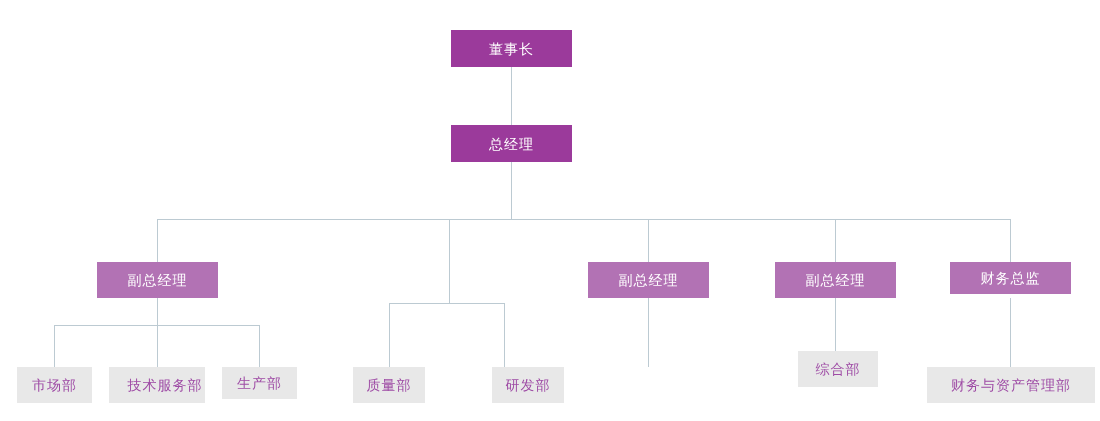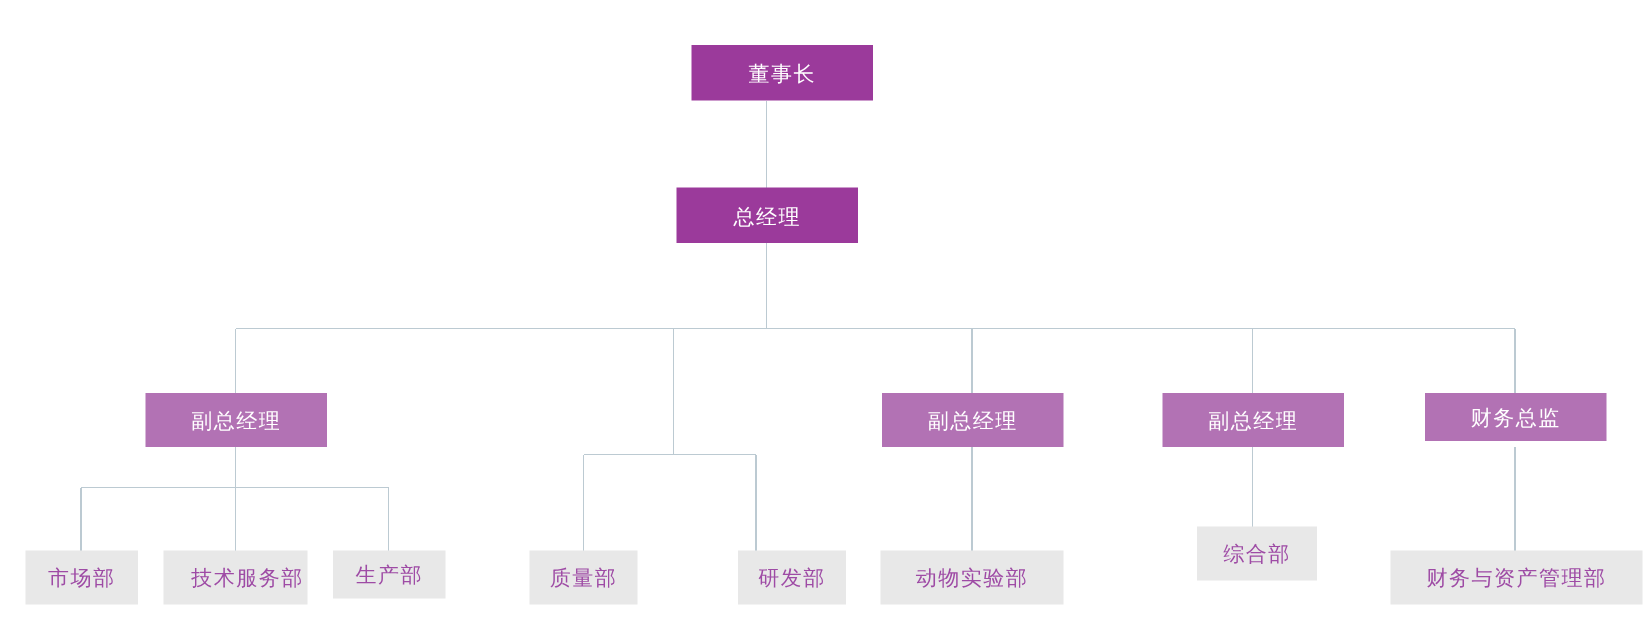--- a/index.html
+++ b/index.html
@@ -65,27 +65,26 @@
       <line x1="504" y1="303" x2="504" y2="367" stroke="#bccad2" stroke-width="1" shape-rendering="crispEdges"></line>
       <line x1="157" y1="298" x2="157" y2="367" stroke="#bccad2" stroke-width="1" shape-rendering="crispEdges"></line>
       <line x1="54" y1="325" x2="259" y2="325" stroke="#bccad2" stroke-width="1" shape-rendering="crispEdges"></line>
       <line x1="54" y1="325" x2="54" y2="367" stroke="#bccad2" stroke-width="1" shape-rendering="crispEdges"></line>
       <line x1="259" y1="325" x2="259" y2="367" stroke="#bccad2" stroke-width="1" shape-rendering="crispEdges"></line>
       <line x1="648" y1="298" x2="648" y2="367" stroke="#bccad2" stroke-width="1" shape-rendering="crispEdges"></line>
       <line x1="835" y1="298" x2="835" y2="367" stroke="#bccad2" stroke-width="1" shape-rendering="crispEdges"></line>
       <line x1="1010" y1="298" x2="1010" y2="367" stroke="#bccad2" stroke-width="1" shape-rendering="crispEdges"></line>
     </svg>
 
-<div class="node executive" style="left: 461px; top: 30px; width: 121px; height: 37px; text-align: right;">董事长</div>
+<div class="node executive" style="left: 451px; top: 30px; width: 121px; height: 37px; text-align: right;">董事长</div>
     <div class="node executive" style="left: 451px; top: 125px; width: 121px; height: 37px;">总经理</div>
     <div class="node manager" style="left: 97px; top: 262px; width: 121px; height: 36px;">副总经理</div>
     <div class="node manager" style="left: 588px; top: 262px; width: 121px; height: 36px;">副总经理</div>
     <div class="node manager" style="left: 775px; top: 262px; width: 121px; height: 36px;">副总经理</div>
     <div class="node manager" style="left: 950px; top: 262px; width: 121px; height: 32px;">财务总监</div>
     <div class="node department" style="left: 17px; top: 367px; width: 75px; height: 36px;">市场部</div>
     <div class="node department" style="left: 109px; top: 367px; width: 96px; height: 36px; padding-left: 16px;">技术服务部</div>
     <div class="node department" style="left: 222px; top: 367px; width: 75px; height: 32px;">生产部</div>
     <div class="node department" style="left: 353px; top: 367px; width: 72px; height: 36px;">质量部</div>
     <div class="node department" style="left: 468px; top: 367px; width: 72px; height: 36px; margin-left: 24px;">研发部</div>
-    <div class="node department" style="left: 587px; top: 367px; width: 122px; height: 36px;">动物实验部</div>
     <div class="node department" style="left: 798px; top: 351px; width: 80px; height: 36px;">综合部</div>
     <div class="node department" style="left: 927px; top: 367px; width: 168px; height: 36px;">财务与资产管理部</div>
   </div>
 
 </body></html>

